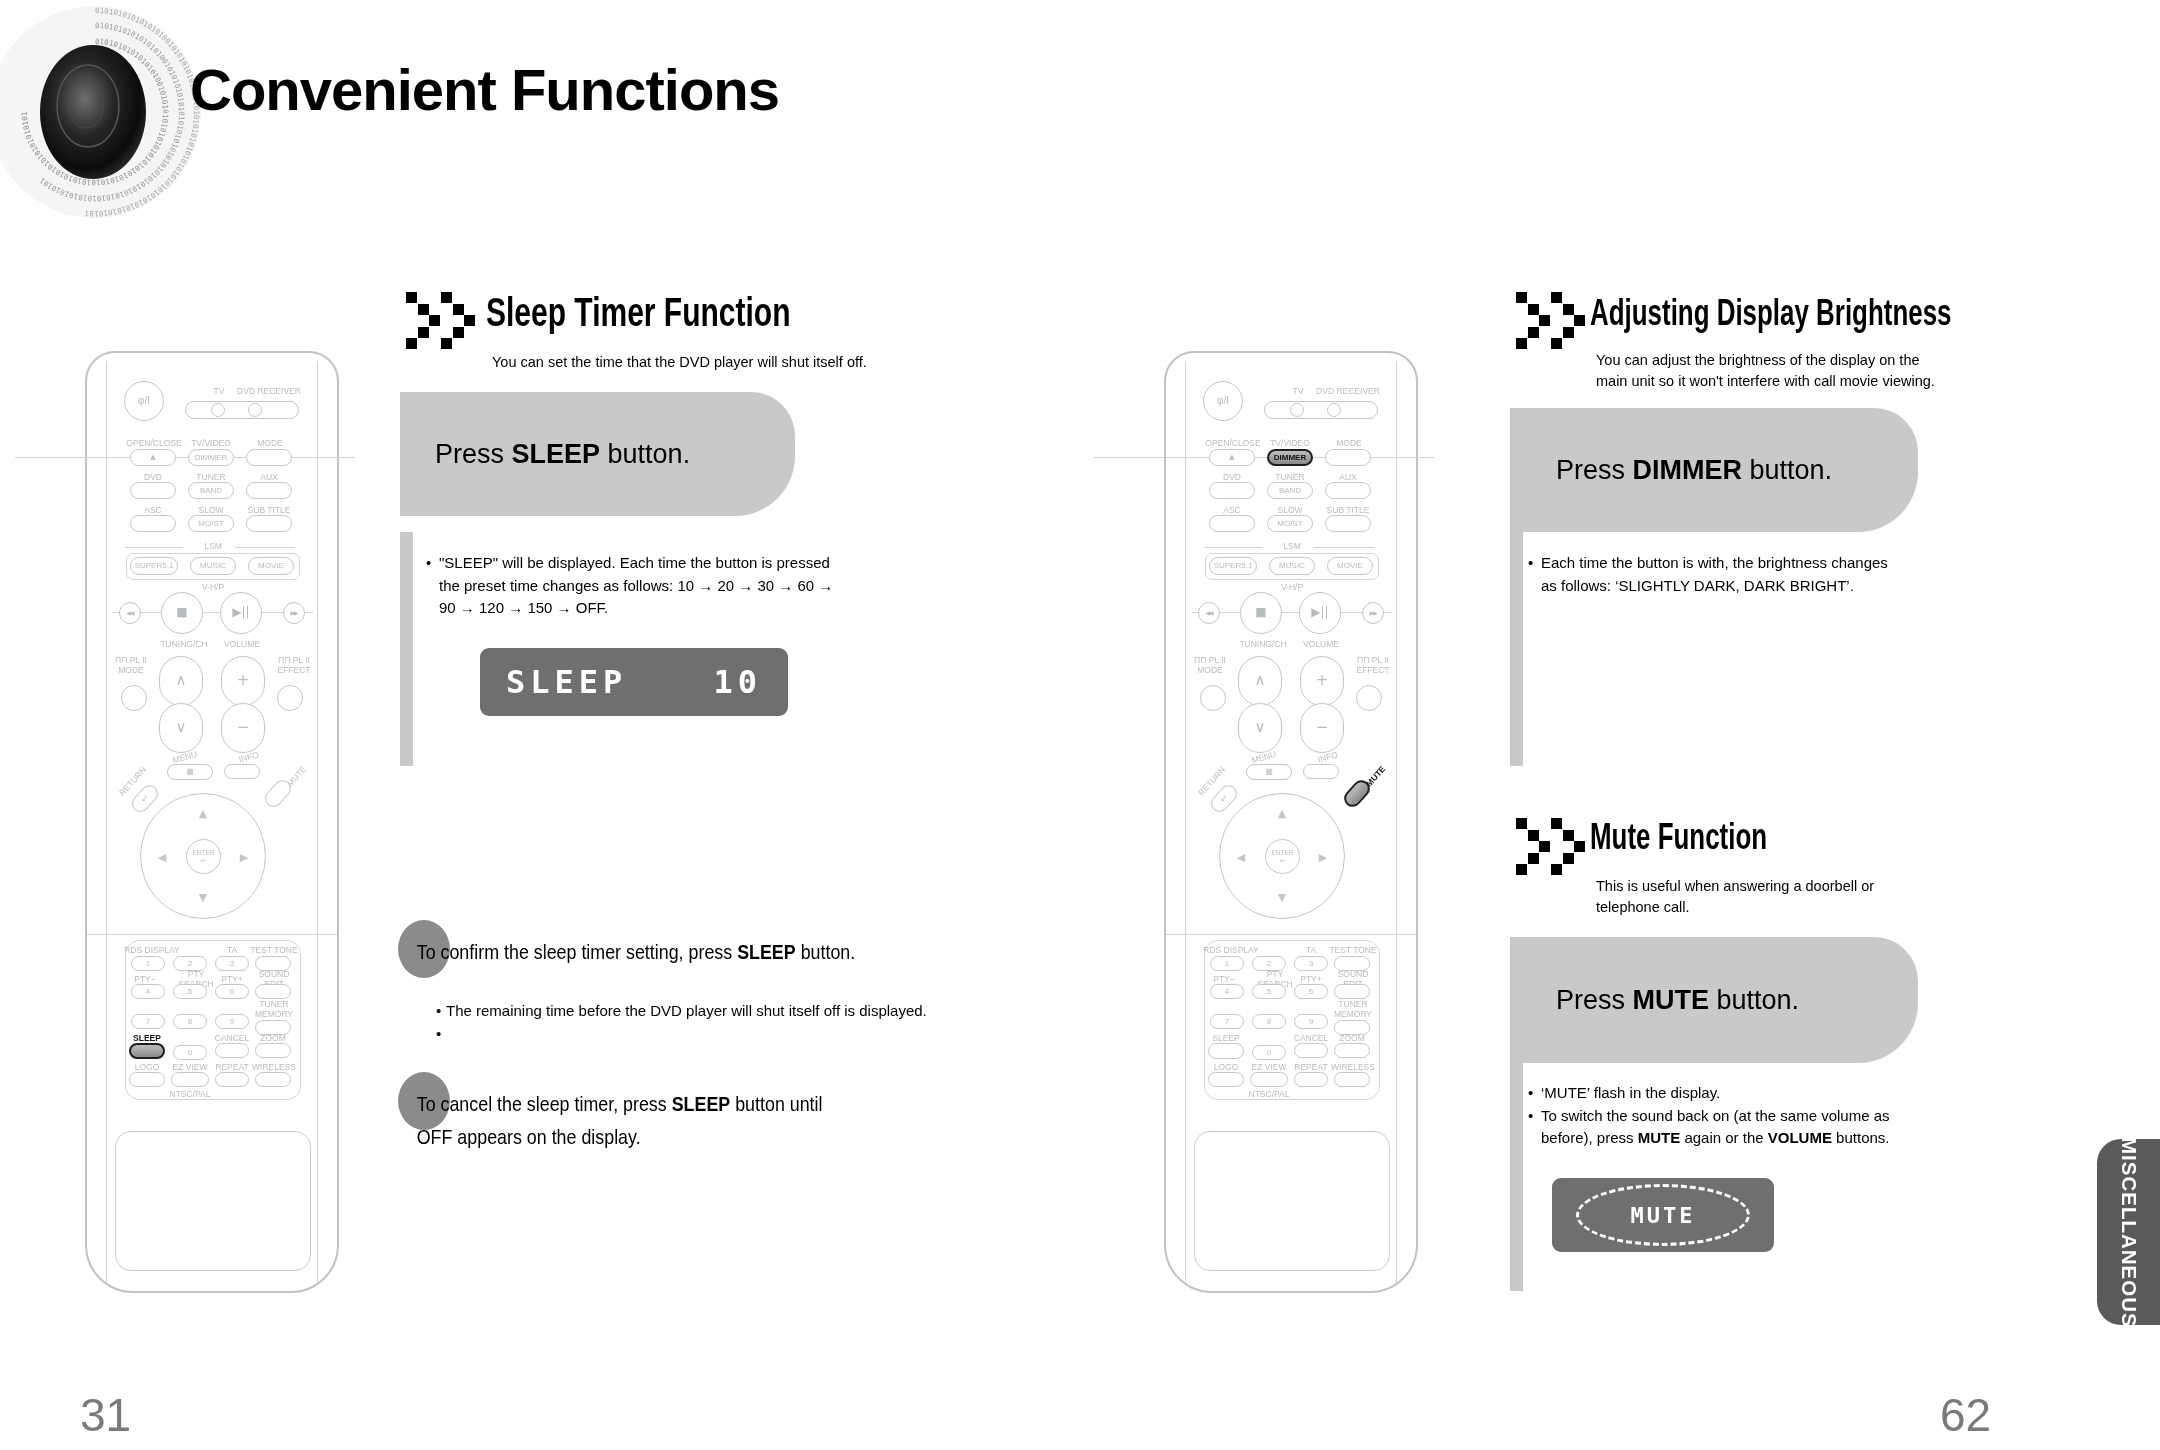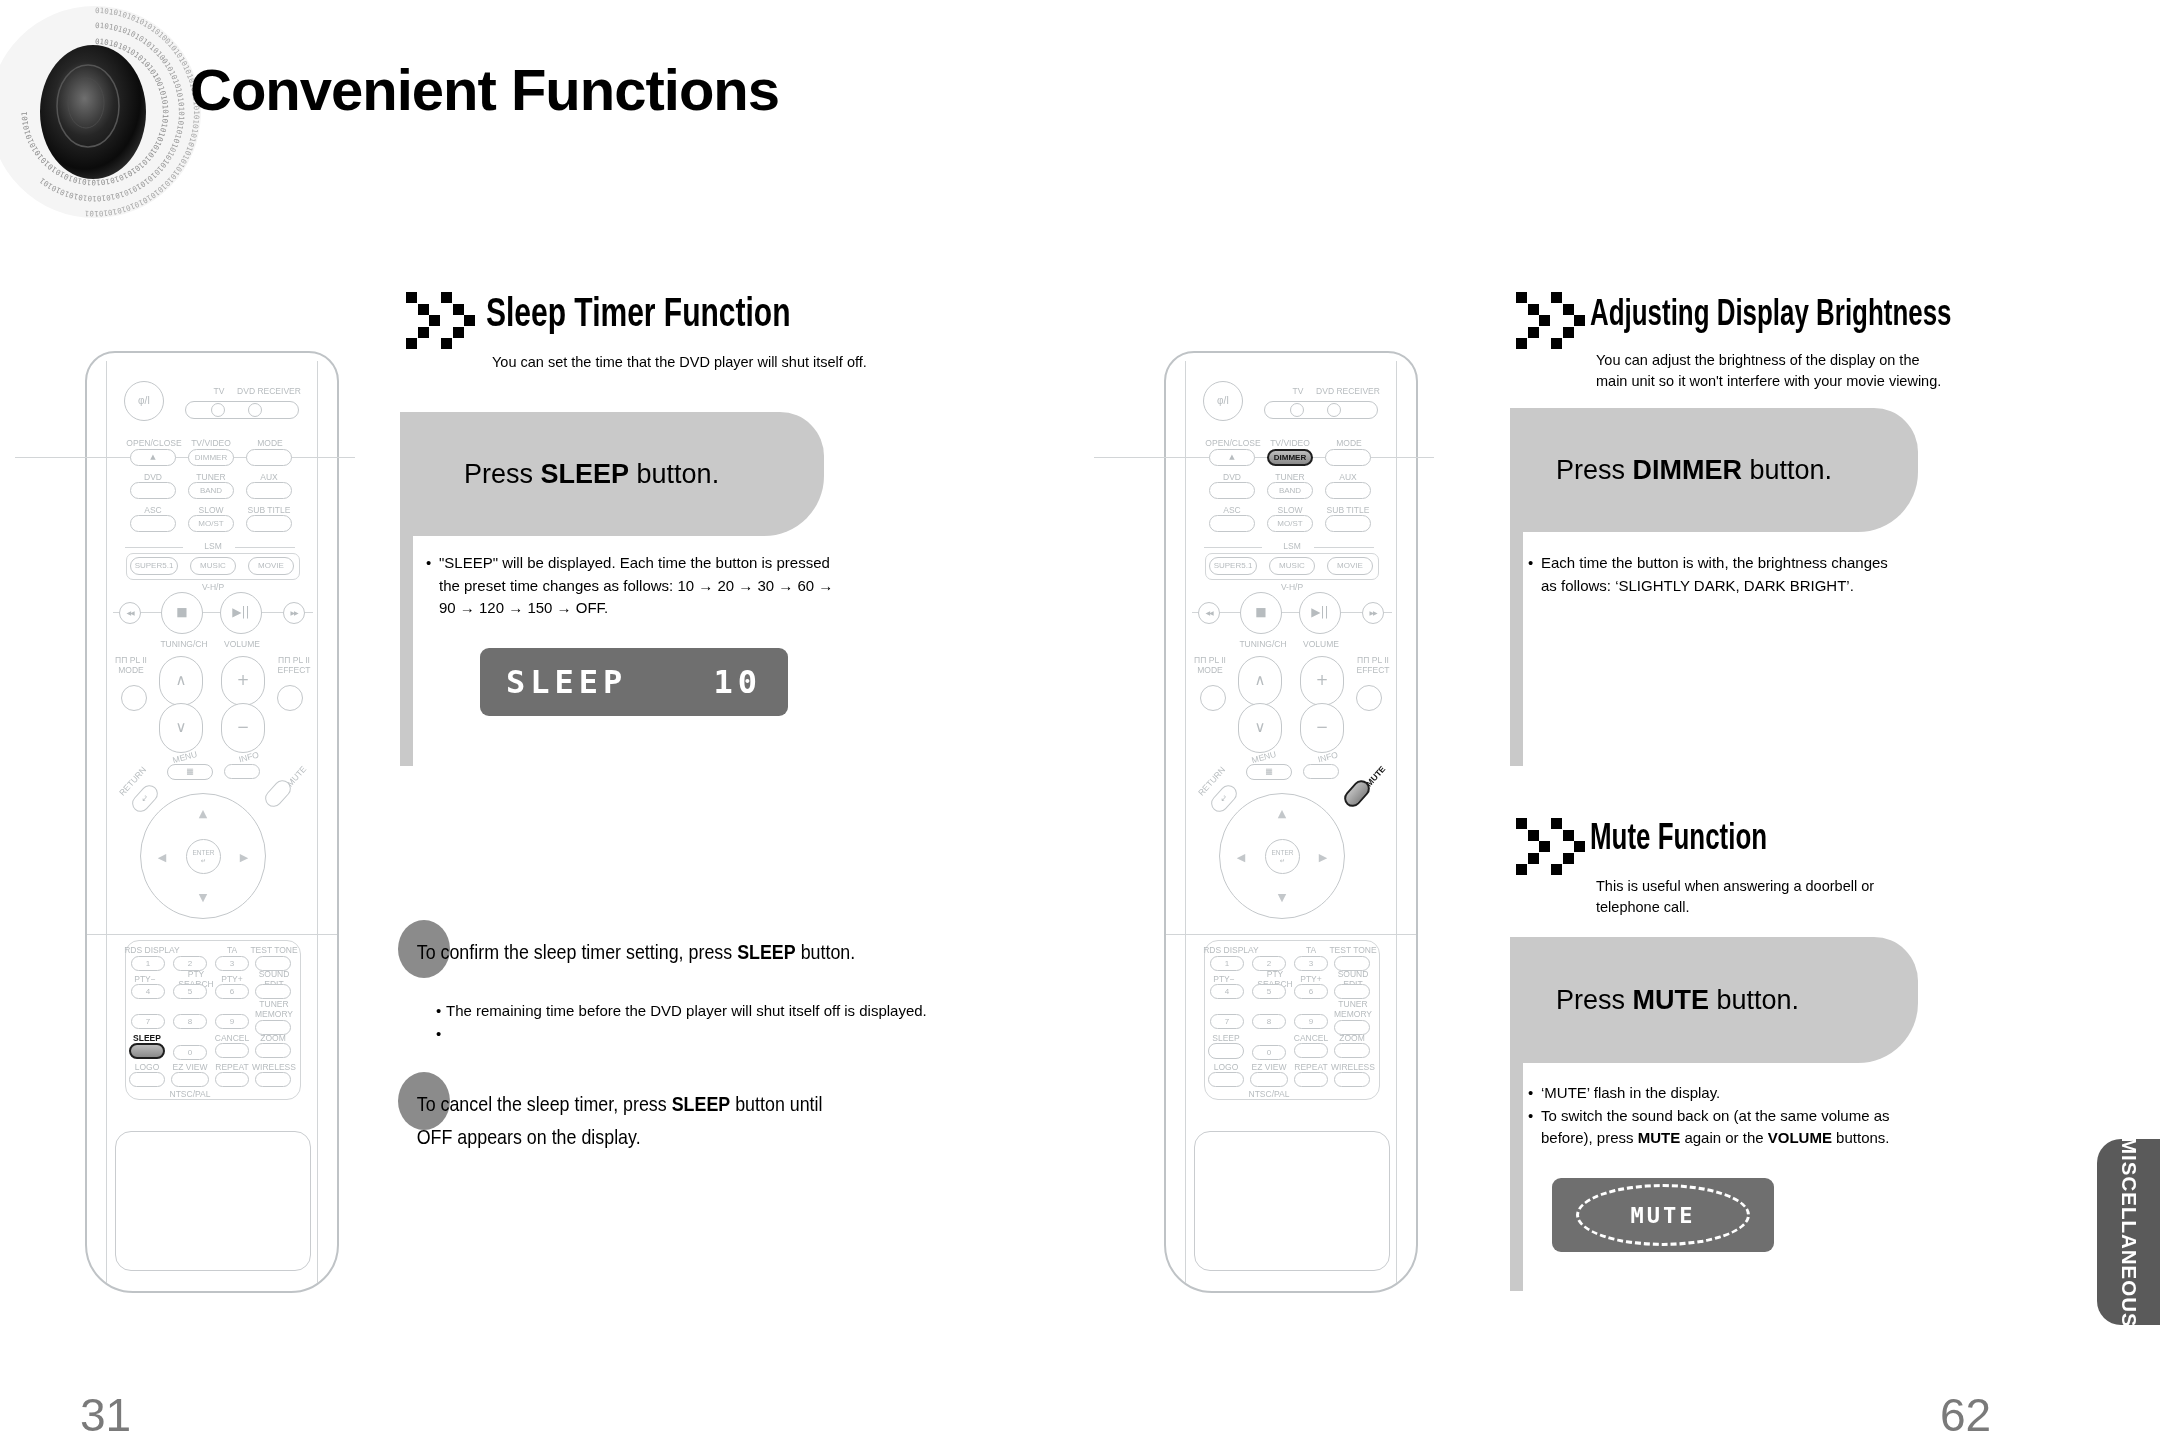--- a/index.html
+++ b/index.html
@@ -341,21 +341,21 @@
           <rect x="5" y="2" width="0.95" height="0.95"></rect>
         <rect x="1" y="3" width="0.95" height="0.95"></rect>
           <rect x="4" y="3" width="0.95" height="0.95"></rect>
         <rect x="0" y="4" width="0.95" height="0.95"></rect>
           <rect x="3" y="4" width="0.95" height="0.95"></rect>
       </g>
     </svg>
     <div class="abs sec-head h-l" style="left:486px;top:290px">Sleep Timer Function</div>
     <div class="abs sec-sub" style="left:492px;top:352px;width:480px">You can set the time that the DVD player will shut itself off.</div>
 
-    <div class="abs step-box" style="left:400px;top:412px;width:360px;height:124px;padding-left:64px">
+    <div class="abs step-box" style="left:400px;top:392px;width:360px;height:124px;padding-left:35px">
       <div class="step-text"><span>Press </span><span class="b">SLEEP</span><span> button.</span></div>
     </div>
     <div class="abs strip" style="left:400px;top:532px;height:234px"></div>
 
     <div class="abs bul" style="left:426px;top:552px;width:500px">
       <span class="dot">•</span>
       <span class="bul-text"><span>"SLEEP" will be displayed. Each time the button is pressed
 the preset time changes as follows: 10 → 20 → 30 → 60 →
 90 → 120 → 150 → OFF.</span></span>
     </div>
@@ -396,21 +396,21 @@
         <rect x="2" y="2" width="0.95" height="0.95"></rect>
           <rect x="5" y="2" width="0.95" height="0.95"></rect>
         <rect x="1" y="3" width="0.95" height="0.95"></rect>
           <rect x="4" y="3" width="0.95" height="0.95"></rect>
         <rect x="0" y="4" width="0.95" height="0.95"></rect>
           <rect x="3" y="4" width="0.95" height="0.95"></rect>
       </g>
     </svg>
     <div class="abs sec-head h-r" style="left:1590px;top:292px">Adjusting Display Brightness</div>
     <div class="abs sec-sub" style="left:1596px;top:350px;width:400px">You can adjust the brightness of the display on the
-main unit so it won't interfere with your movie viewing.</div>
+main unit so it won't interfere with call movie viewing.</div>
 
     <div class="abs step-box" style="left:1510px;top:408px;width:362px;height:124px;padding-left:46px">
       <div class="step-text"><span>Press </span><span class="b">DIMMER</span><span> button.</span></div>
     </div>
     <div class="abs strip" style="left:1510px;top:532px;height:234px"></div>
 
     <div class="abs bul" style="left:1528px;top:552px;width:460px">
       <span class="dot">•</span>
       <span class="bul-text"><span>Each time the button is with, the brightness changes
 as follows: ‘SLIGHTLY DARK, DARK  BRIGHT’.</span></span>

